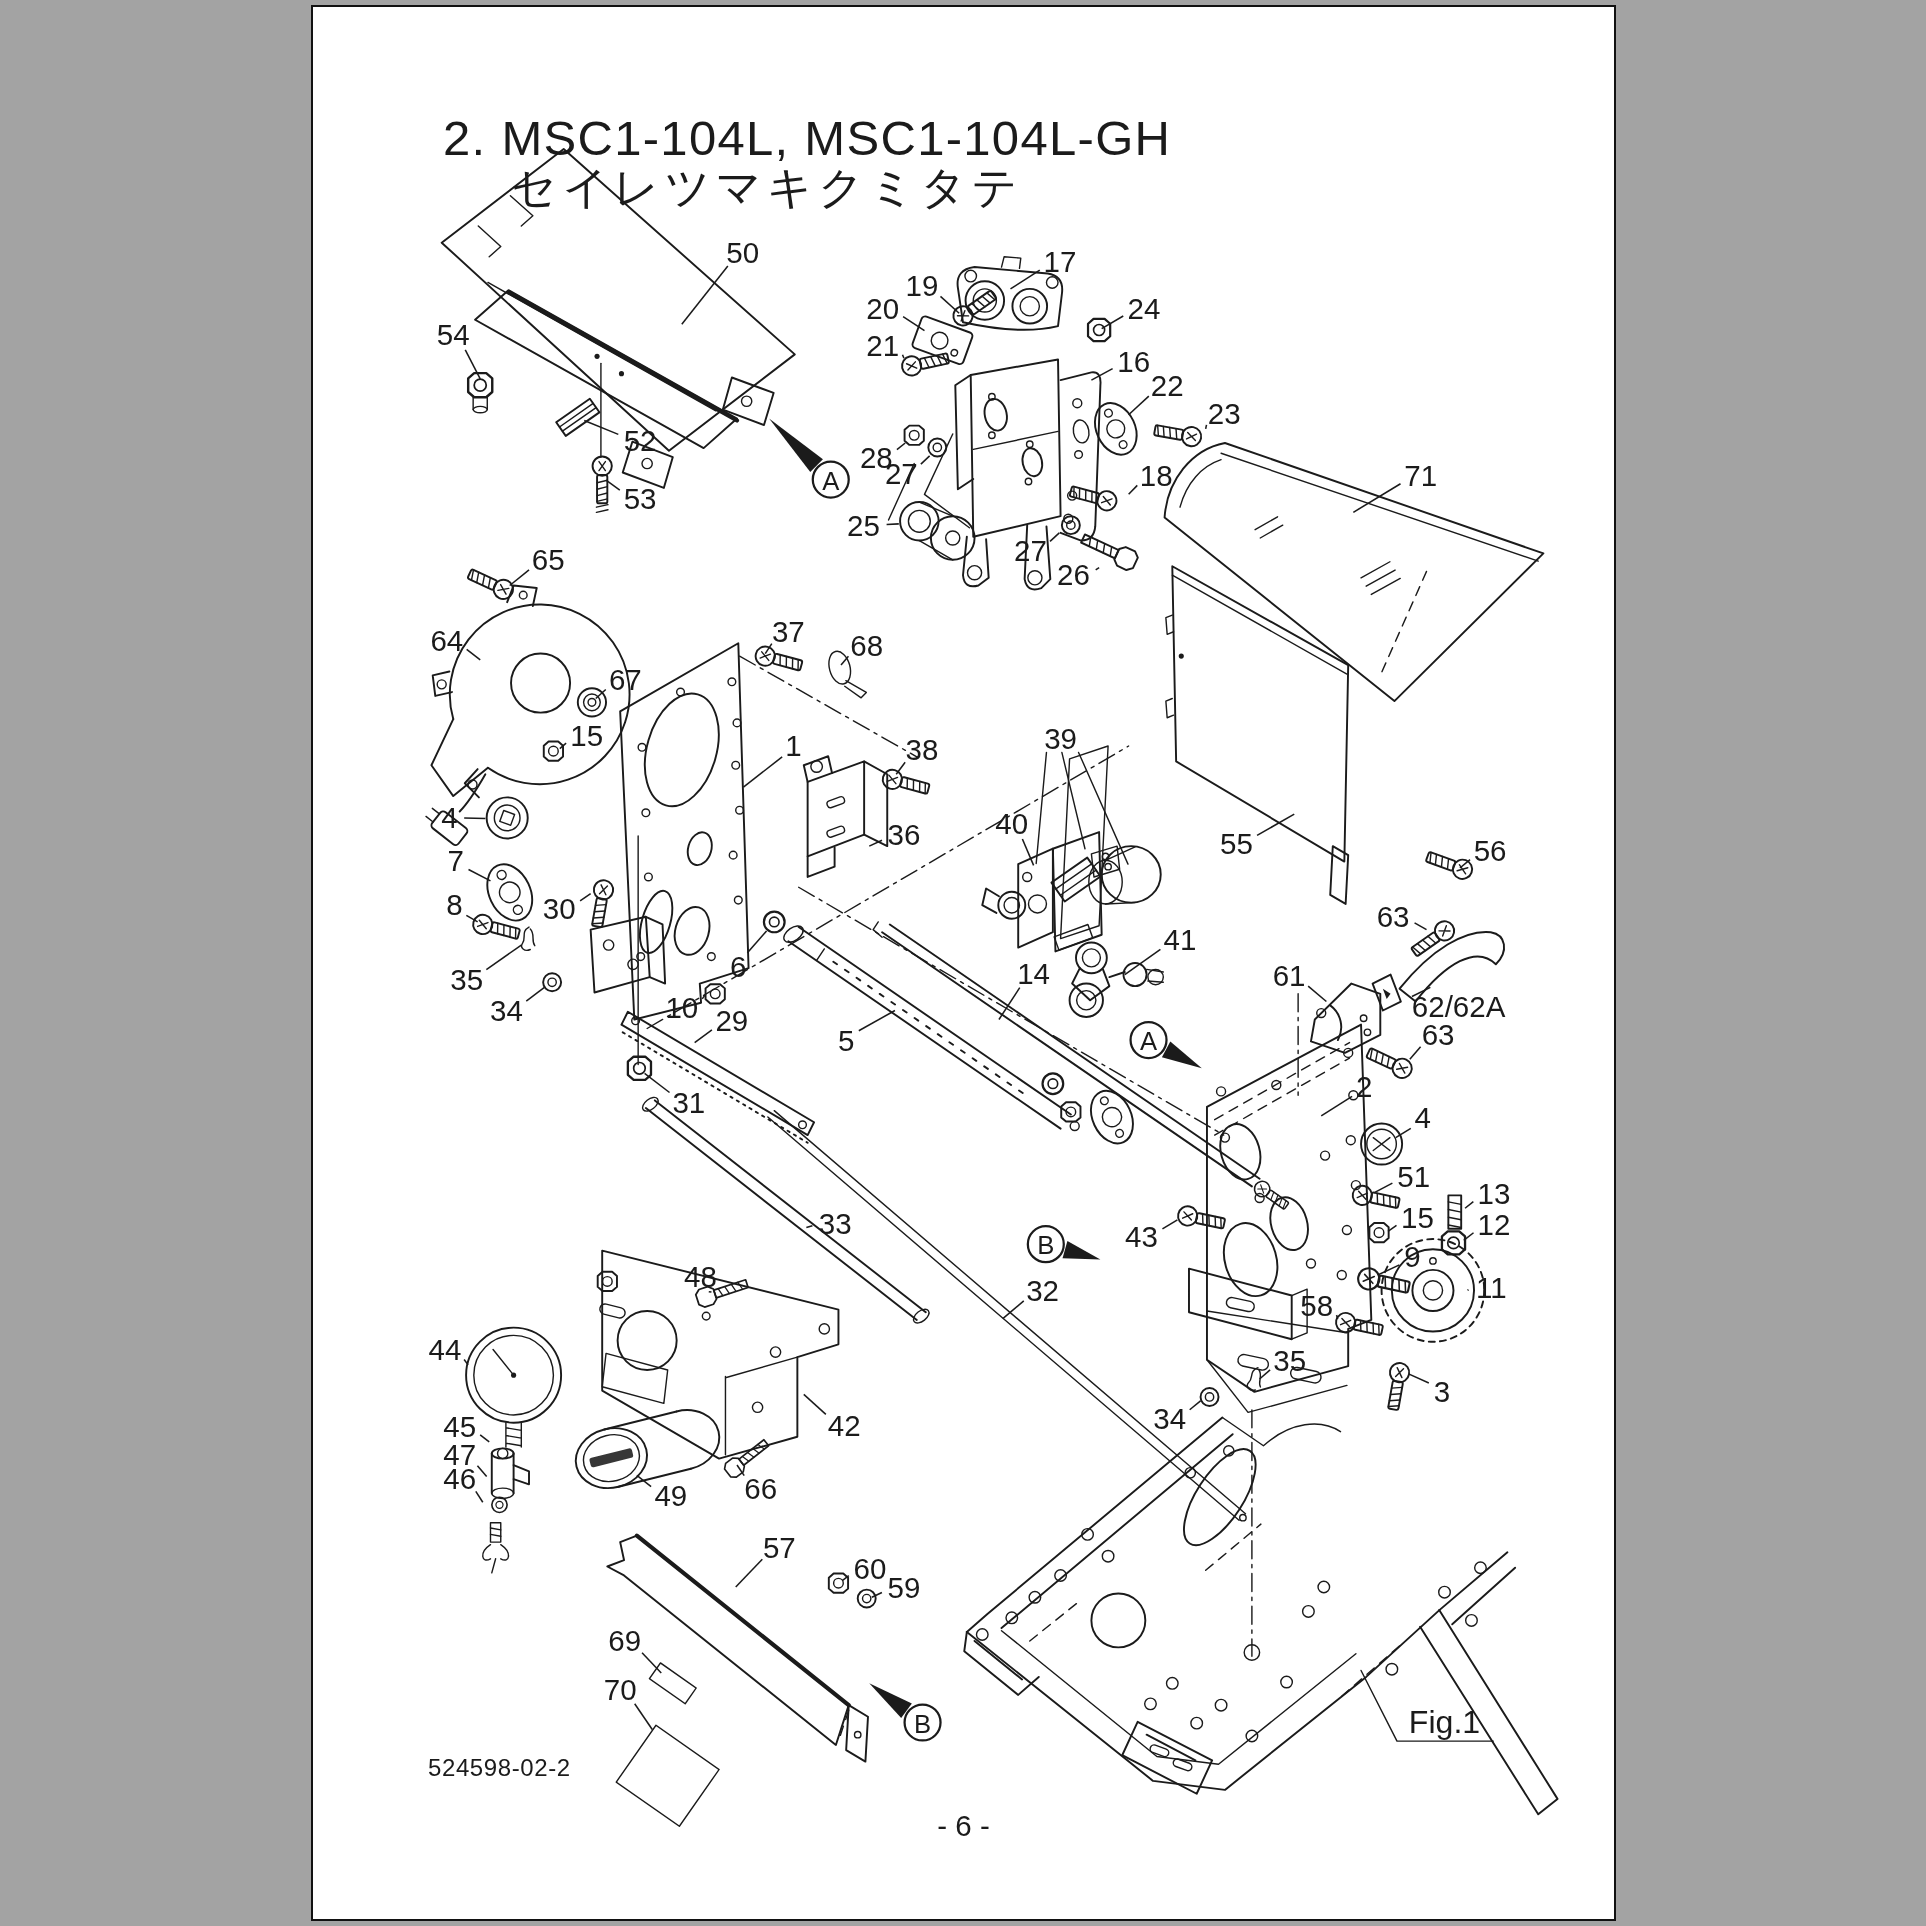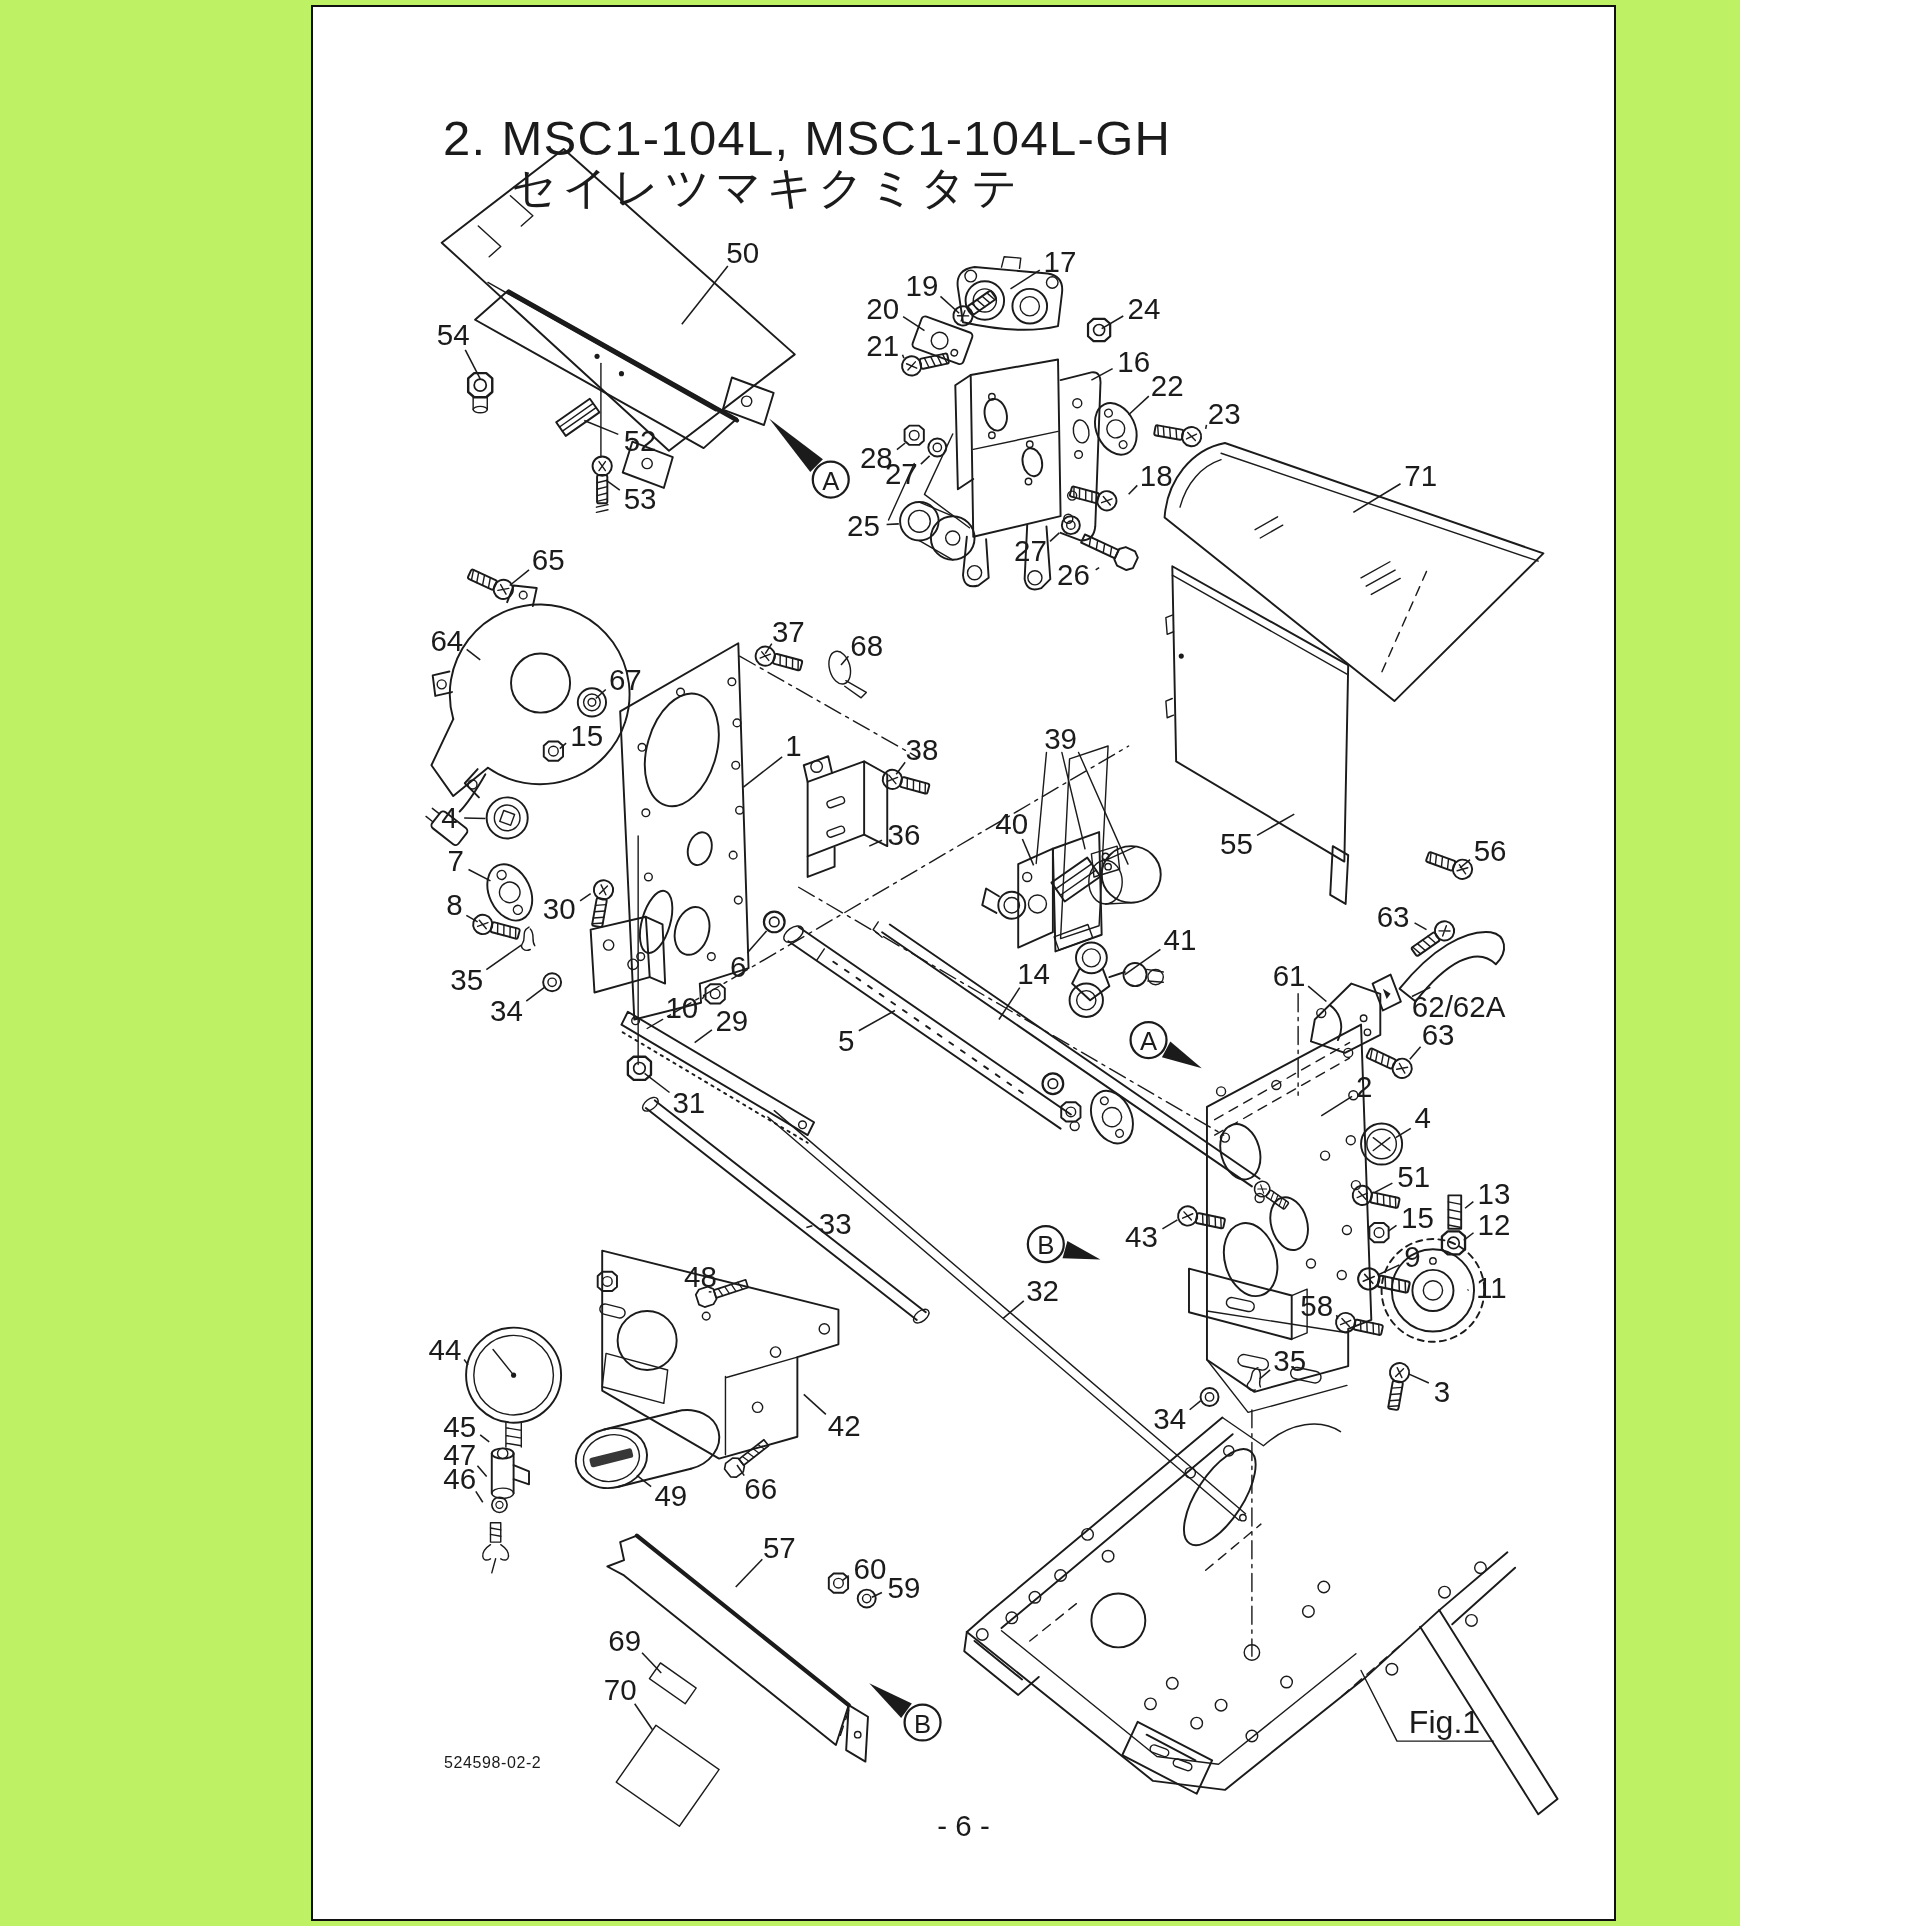--- a/index.html
+++ b/index.html
@@ -1,22 +1,22 @@
 <!DOCTYPE html>
 <html style="font-size:10.3px"><head>
 <meta charset="utf-8">
 <style>
   html,body{margin:0;padding:0;background:#ffffff;}
-  .stage{position:relative;width:1740px;height:1926px;background:#bef264;overflow:hidden;
+  .stage{position:relative;width:1926px;height:1926px;background:#a3a3a3;overflow:hidden;
          font-family:"Liberation Sans", sans-serif;color:#1b1b1b;}
   .sheet-border{position:absolute;left:311px;top:5.1px;width:1305px;height:1916px;
                 border:2.6px solid #111;box-sizing:border-box;background:#fff;}
   .title1{position:absolute;left:443px;top:110px;font-size:49px;letter-spacing:1.3px;white-space:nowrap;}
   .title2{position:absolute;left:485px;top:158px;font-size:45px;letter-spacing:5.1px;white-space:nowrap;margin-left:26px;}
-  .docnum{position:absolute;left:428px;top:1754px;font-size:16px;letter-spacing:0.6px;margin-left:16px;}
+  .docnum{position:absolute;left:428px;top:1754px;font-size:24px;letter-spacing:0.6px;}
   .pagenum{position:absolute;left:311px;top:1809px;width:1305px;text-align:center;font-size:29.5px;}
   svg{position:absolute;left:0;top:0;}
   .ln{stroke:#1b1b1b;fill:none;stroke-width:3;stroke-linecap:round;stroke-linejoin:round;}
   .thin{stroke-width:2.2;}
   .thick{stroke-width:6.5;}
   .dsh{stroke-dasharray:15 11;}
   .ddt{stroke-dasharray:28 9 5 9;}
   .fil{fill:#1b1b1b;stroke:none;}
 </style>
 </head>

